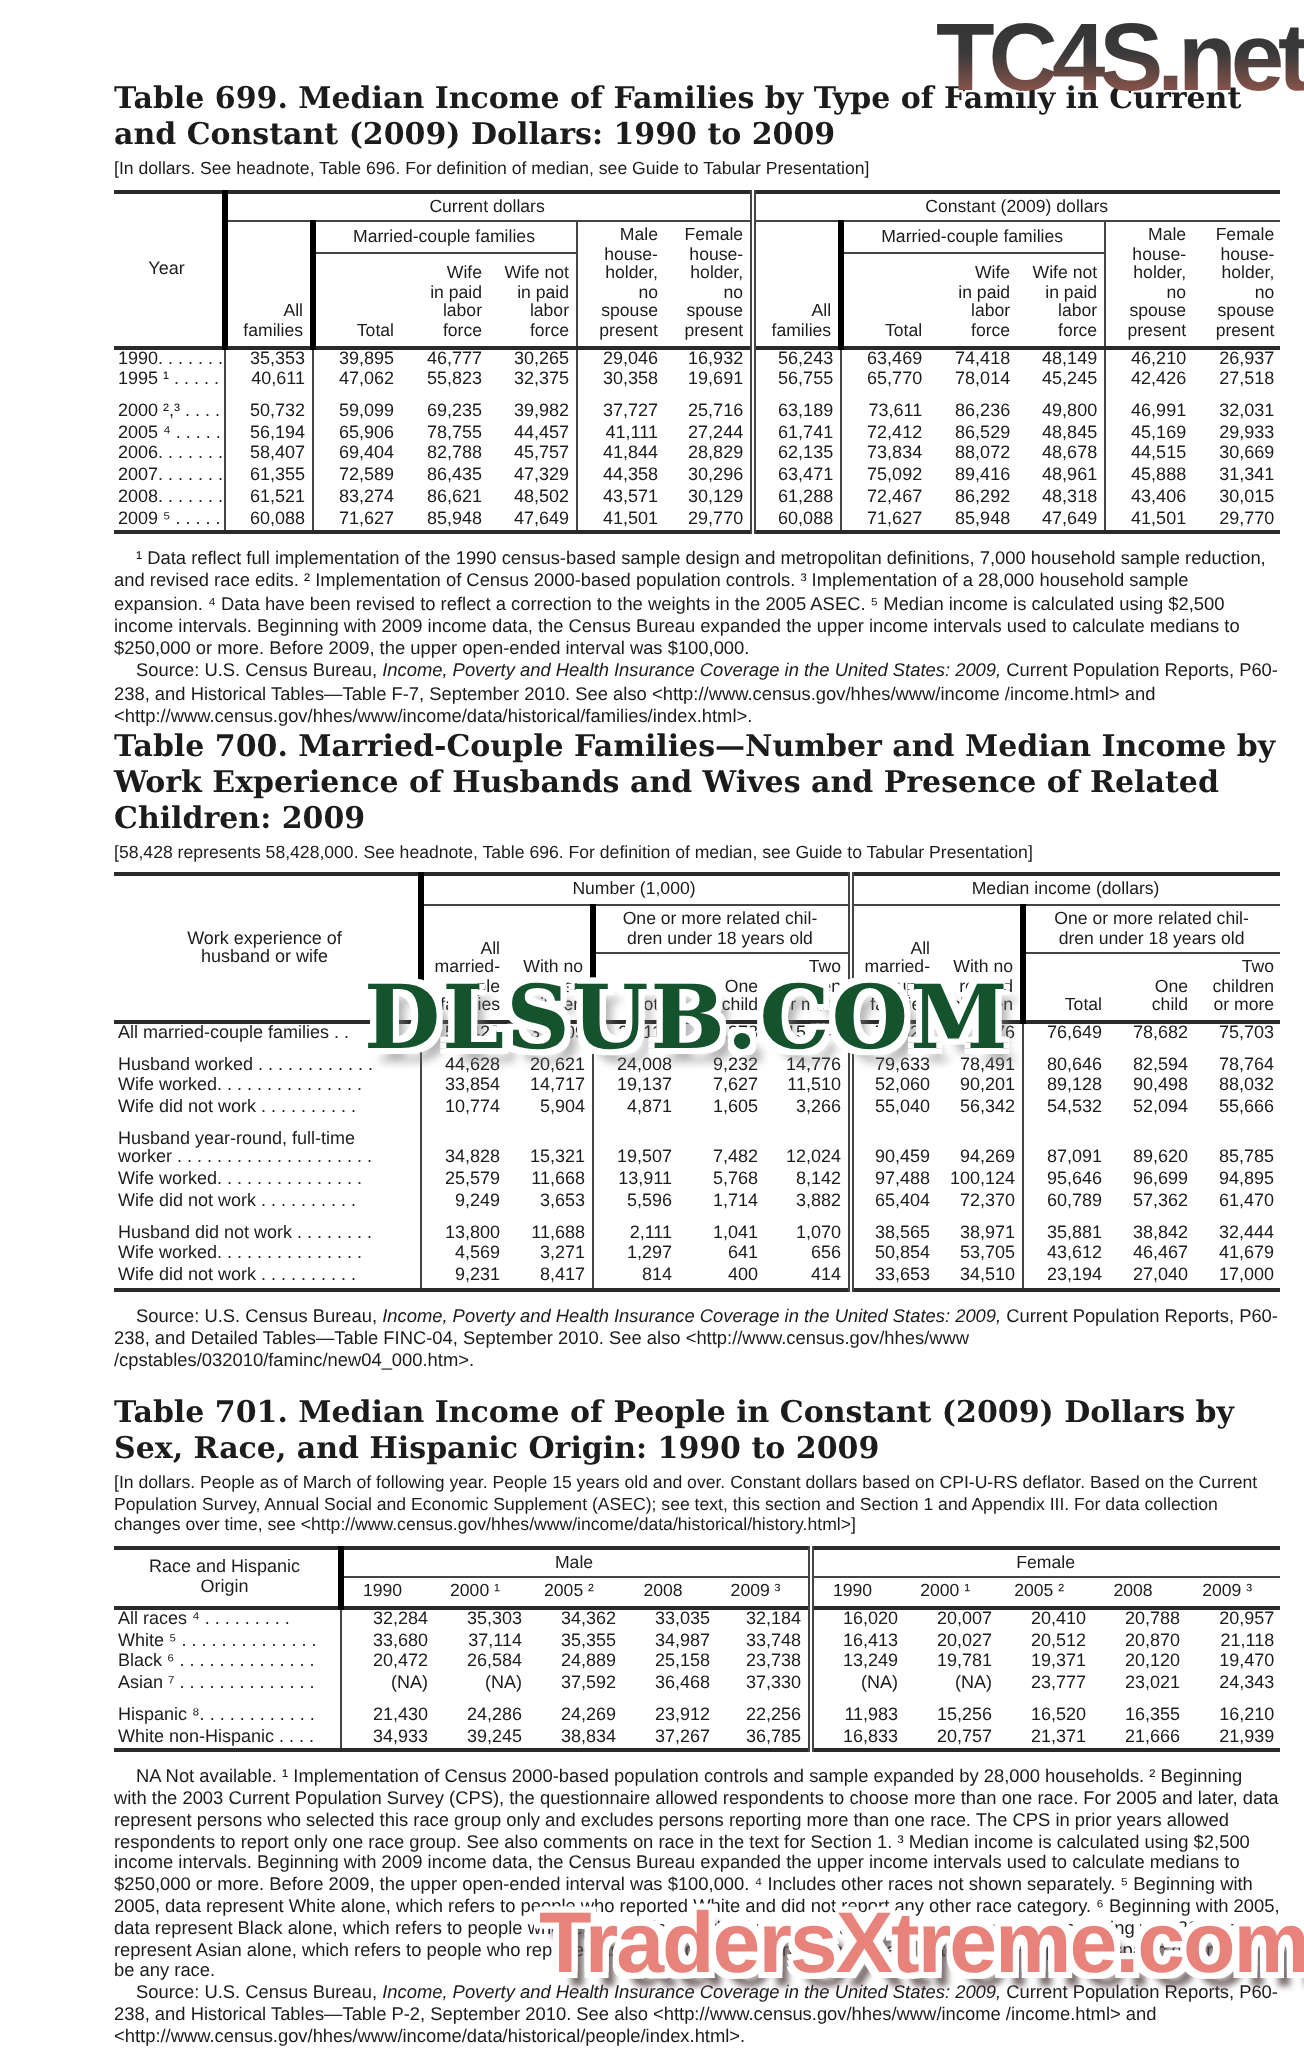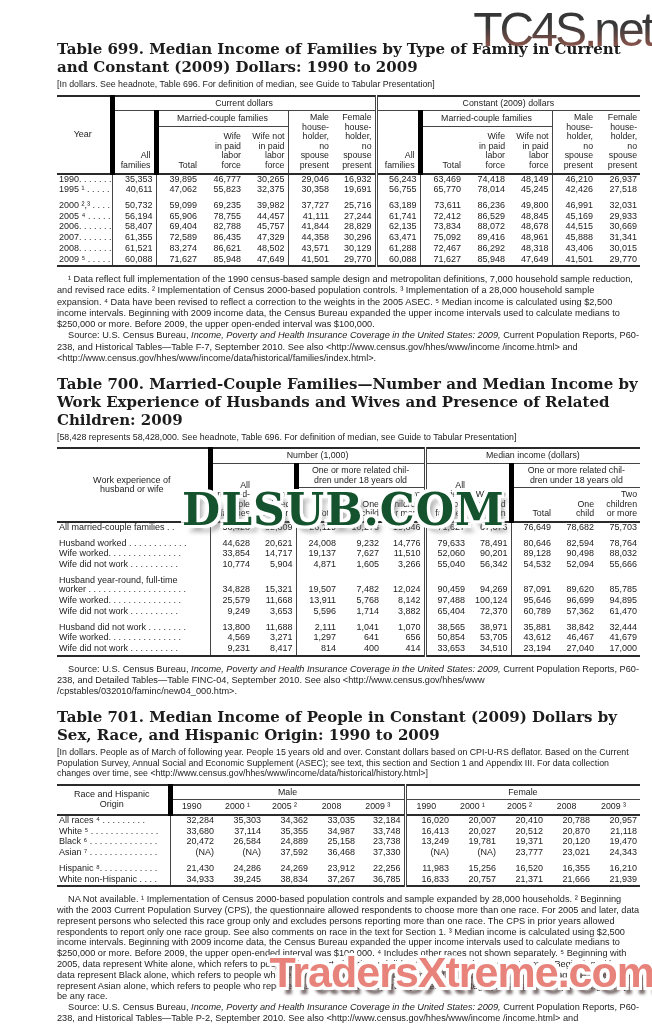--- a/index.html
+++ b/index.html
@@ -19,46 +19,46 @@
   th.sh{vertical-align:middle;text-align:center;white-space:pre-line;font-size:9px}
   th.gh{text-align:center}
   th.gh2{text-align:center;white-space:pre-line}
   th.ch{text-align:right;white-space:pre-line}
   th.cy{text-align:center;padding-right:8px}
   tbody td{font-size:9px;line-height:9.7px;text-align:right;vertical-align:bottom;padding:0 3px 1px 0}
   tbody td.stub{text-align:left;padding-left:2px;white-space:nowrap;overflow:hidden}
   tr.gap td{padding-top:5px}
   .bold{font-weight:normal}
   td.indent{padding-left:10px}
-  .bl{border-left:5px solid #000000}
+  .bl{border-left:3px solid #000000}
   .br{border-right:1px solid #444}
   .blg{border-left:3px double #444}
   .t699 tbody td:nth-child(2){border-left:1px solid #444}
   .t699 tbody td:nth-child(3){border-left:1px solid #444}
   .t699 tbody td:nth-child(6){border-left:1px solid #444}
   .t699 tbody td:nth-child(8){border-left:3px double #444}
   .t699 tbody td:nth-child(9){border-left:1px solid #444}
   .t699 tbody td:nth-child(12){border-left:1px solid #444}
   .t700 tbody td:nth-child(2){border-left:1px solid #444}
   .t700 tbody td:nth-child(4){border-left:1px solid #444}
   .t700 tbody td:nth-child(7){border-left:3px double #444}
   .t700 tbody td:nth-child(9){border-left:1px solid #444}
   .t701 tbody td:nth-child(2){border-left:1px solid #444}
   .t701 tbody td:nth-child(7){border-left:3px double #444}
 
   .fn{font-size:9.2px;line-height:11.2px;margin-top:7px}
   .fn p{margin:0;text-indent:11px}
   .fn .src i{font-style:italic}
   .fn701{line-height:10.8px}
-  .sp-t700{margin-top:11px}
+  .sp-t700{}
   .sp-t701{margin-top:11px}
 
   
   .wm{position:absolute;white-space:nowrap;pointer-events:none}
-  .wm-top{top:2px;right:0;font-family:"Liberation Sans",sans-serif;font-weight:normal;
+  .wm-top{top:2px;right:0;font-family:"Liberation Sans",sans-serif;font-weight:bold;
           font-size:48px;letter-spacing:-3px;
           background:linear-gradient(180deg,#323232 0%,#3a3a3a 45%,#8e564c 82%,#bf8276 100%);
           -webkit-background-clip:text;background-clip:text;color:transparent;
           -webkit-text-fill-color:transparent}
   .wm-mid{top:484px;left:182px;font-family:"DejaVu Serif",serif;font-weight:bold;
           font-size:44px;letter-spacing:1px;color:#14532d;
           text-shadow:-3px -3px 0 #fff,3px -3px 0 #fff,-3px 3px 0 #fff,3px 3px 0 #fff,
                       -3px 0 0 #fff,3px 0 0 #fff,0 -3px 0 #fff,0 3px 0 #fff,
                       6px 7px 4px rgba(120,120,120,.55)}
   .wm-bot{top:948px;right:-2px;font-family:"Liberation Sans",sans-serif;font-weight:bold;

